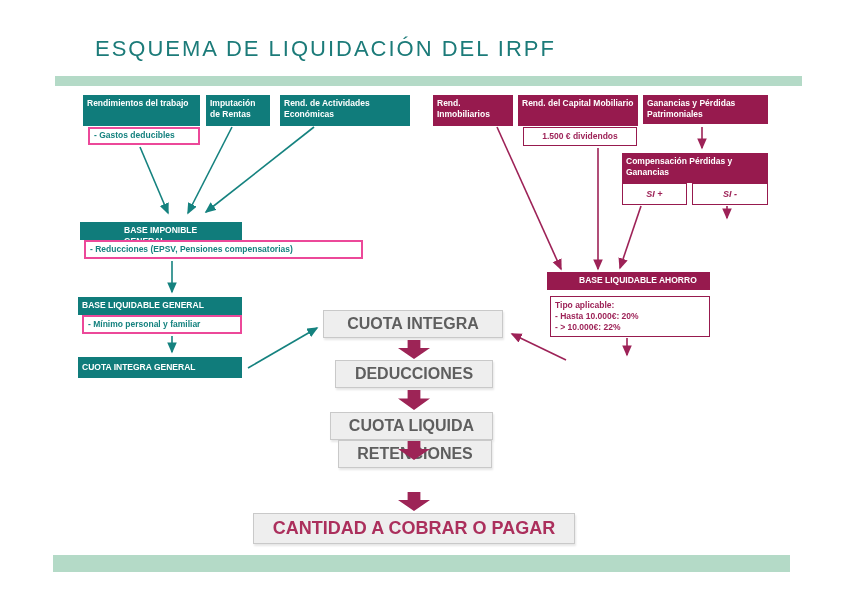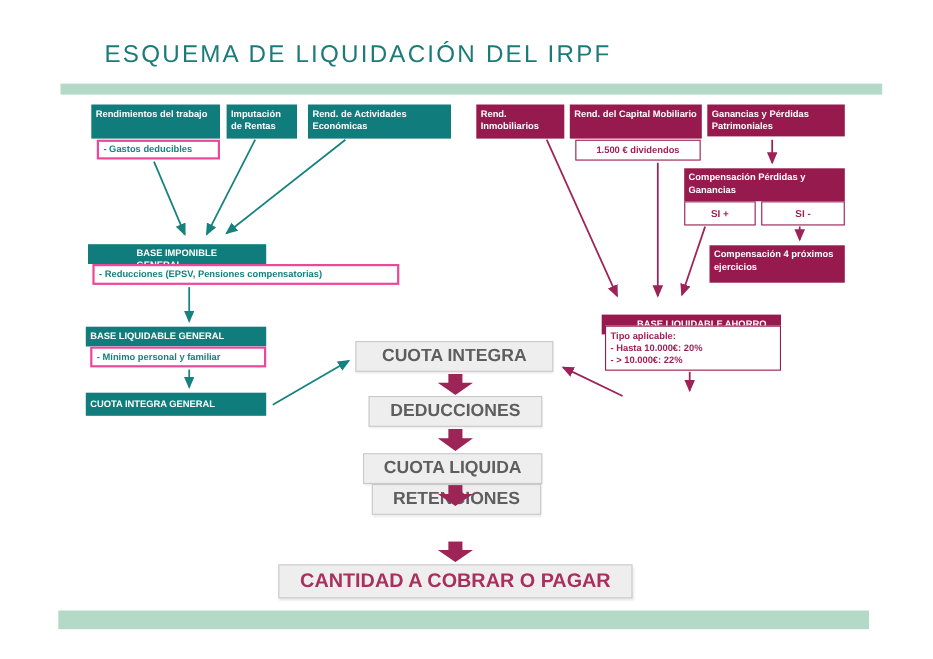--- a/index.html
+++ b/index.html
@@ -21,21 +21,21 @@
   .maroon{background:#971a4e;}
   .sub{
     background:#ffffff;font-size:8.5px;line-height:1.3;padding:2px 4px;
     display:flex;flex-direction:column;justify-content:center;
   }
   .sub.teal-sub{border:2px solid #ec4899;color:#15827f;}
   .sub.maroon-sub{border:1px solid #971a4e;color:#9d2257;}
   .sub.center-txt{align-items:center;}
   .si{
     background:#ffffff;border:1px solid #971a4e;color:#9d2257;
-    font-size:9px;font-weight:bold;display:flex;align-items:center;justify-content:center;
+    font-size:9px;font-weight:bold;display:flex;align-items:center;justify-content:center;font-style:italic;
   }
   .gray{
     background:#eeeeee;border:1.5px solid #c9c9c9;color:#5e5e5e;
     display:flex;align-items:center;justify-content:center;
     font-weight:bold;box-shadow:1px 2px 2px rgba(0,0,0,0.10);
   }
   .gray.result{color:#ab2f5c;}
   .arrows{position:absolute;left:0;top:0;pointer-events:none;}
   .block-arrow{
     position:absolute;width:32px;background:#9d2456;
@@ -98,23 +98,22 @@
 
   <div class="box hdr maroon" style="left:518px;top:95px;width:120px;height:31px;">Rend. del Capital Mobiliario</div>
   <div class="box sub maroon-sub center-txt" style="left:523px;top:127px;width:114px;height:19px;">1.500 € dividendos</div>
 
   <div class="box hdr maroon" style="left:643px;top:95px;width:125px;height:29px;">Ganancias y Pérdidas Patrimoniales</div>
 
   <div class="box hdr maroon" style="left:622px;top:153px;width:146px;height:30px;">Compensación Pérdidas y Ganancias</div>
   <div class="box si" style="left:622px;top:183px;width:65px;height:22px;">SI +</div>
   <div class="box si" style="left:692px;top:183px;width:76px;height:22px;text-align:center;">SI -</div>
 
-  <div class="box hdr maroon" style="left:645px;top:223px;width:123px;height:34px;">Compensación 4 próximos ejercicios</div>
 
-  <div class="box hdr maroon" style="left:547px;top:286px;width:163px;height:18px;padding-left:32px;">BASE LIQUIDABLE AHORRO</div>
+  <div class="box hdr maroon" style="left:547px;top:272px;width:163px;height:18px;padding-left:32px;">BASE LIQUIDABLE AHORRO</div>
   <div class="box sub maroon-sub" style="left:550px;top:296px;width:160px;height:41px;">
     <span>Tipo aplicable:</span>
     <span>- Hasta 10.000€: 20%</span>
     <span>- &gt; 10.000€: 22%</span>
   </div>
 
 
   <div class="box gray" style="left:323px;top:310px;width:180px;height:28px;font-size:16px;">CUOTA INTEGRA</div>
   <div class="box gray" style="left:335px;top:360px;width:158px;height:28px;font-size:16px;">DEDUCCIONES</div>
   <div class="box gray" style="left:330px;top:412px;width:163px;height:28px;font-size:16px;">CUOTA LIQUIDA</div>

